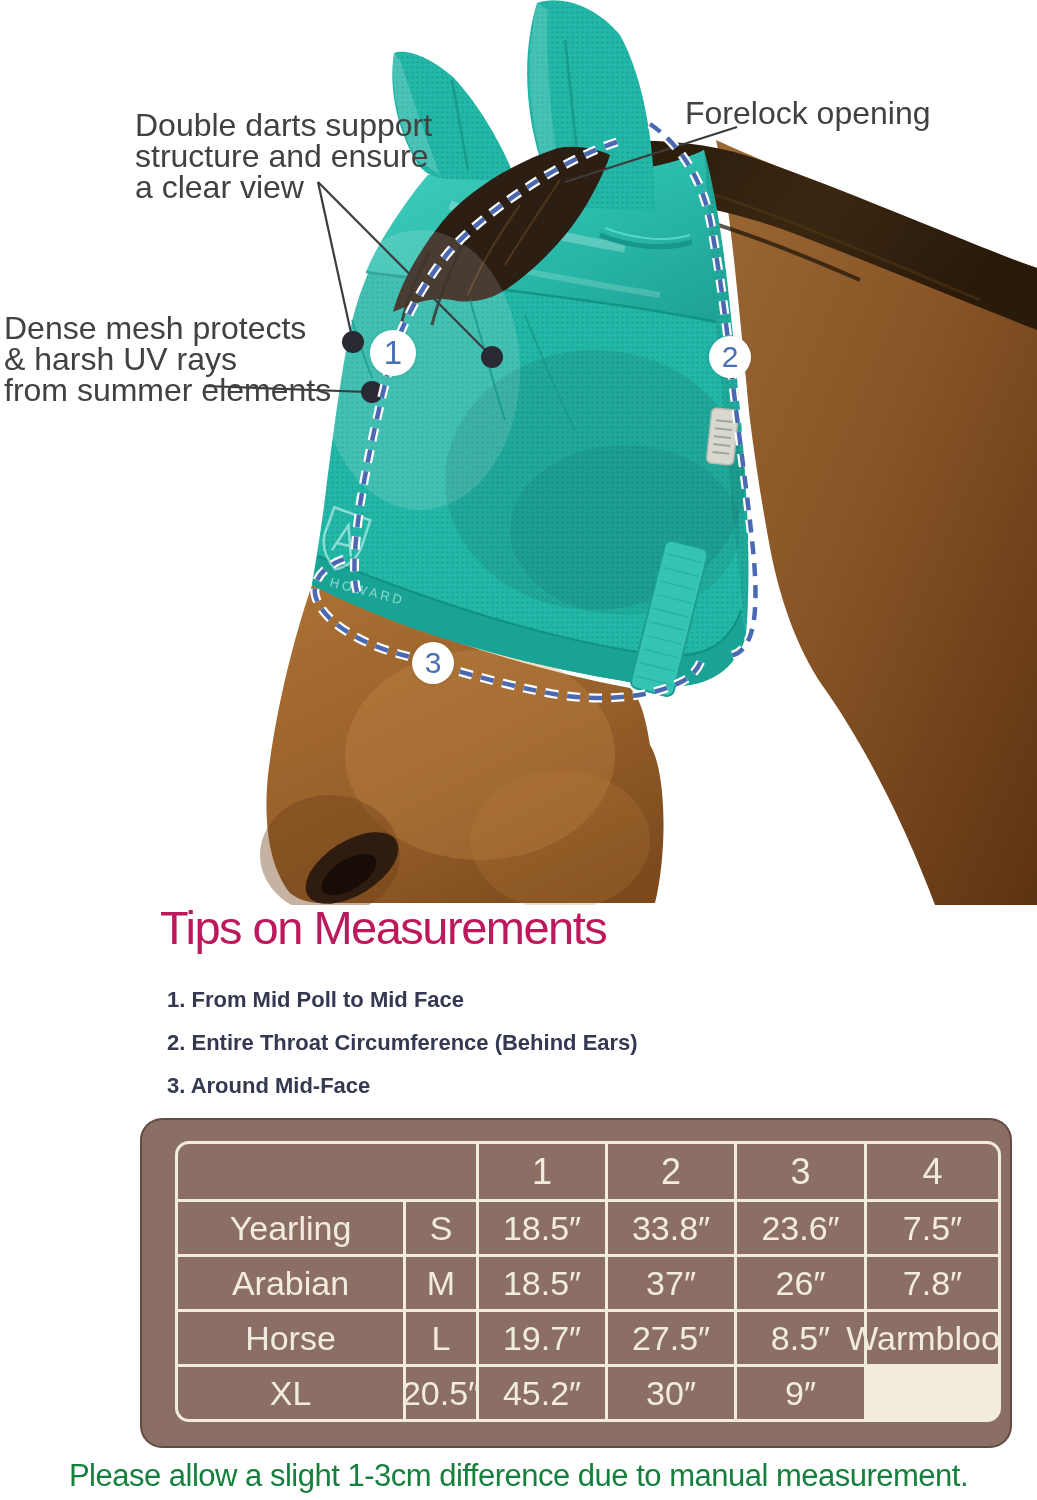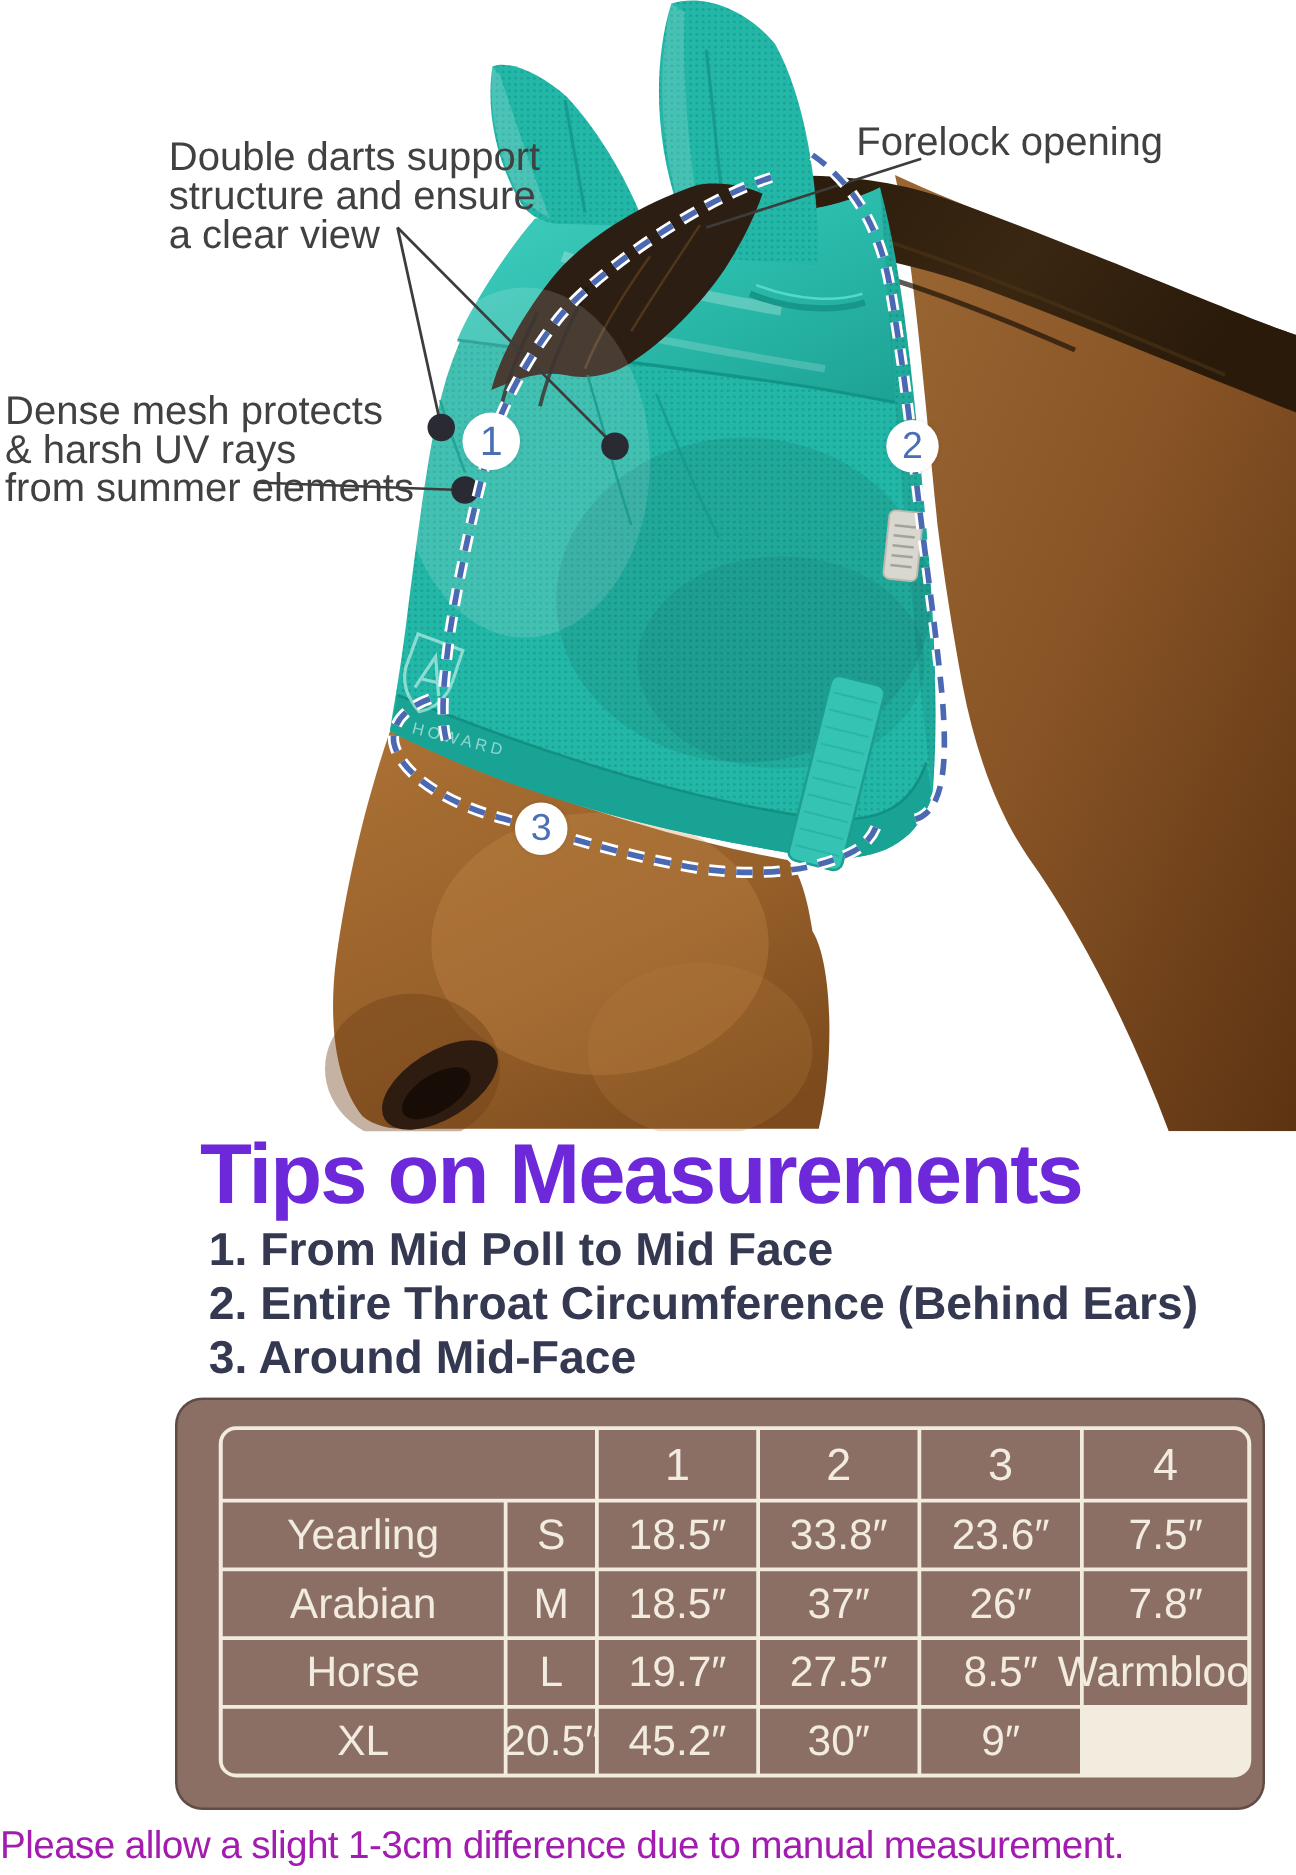--- a/index.html
+++ b/index.html
@@ -14,24 +14,24 @@
   .marker{
     position:absolute;border-radius:50%;background:#ffffff;
     display:flex;align-items:center;justify-content:center;
     color:#4a6fb5;font-weight:400;
     box-shadow:0 0 4px rgba(0,0,0,0.10);
   }
   .marker.m1{width:46px;height:46px;font-size:33px;}
   .marker.m2,.marker.m3{width:42px;height:42px;font-size:30px;}
   
   .tips-title{
-    color:#6d28d9;font-size:68px;font-weight:700;letter-spacing:-1.5px;
+    color:#be185d;font-size:47px;font-weight:400;letter-spacing:-1.5px;
   }
   .tips-item{
-    color:#343850;font-size:37px;font-weight:700;line-height:43px;white-space:nowrap;
+    color:#343850;font-size:22px;font-weight:700;line-height:43px;white-space:nowrap;
   }
   
   .table-panel{
     background:#8b6f65;border-radius:22px;border:2px solid rgba(62,48,42,0.55);
     box-sizing:border-box;
   }
   .size-table{
     position:absolute;left:33px;top:21px;width:826px;height:281px;
     box-sizing:border-box;border:3px solid #f2ecdf;border-radius:14px;
     display:grid;
@@ -40,21 +40,21 @@
     gap:3px;background:#f2ecdf;overflow:hidden;
   }
   .size-table .cell{
     background:#8b6f65;color:#f2ebdf;
     display:flex;align-items:center;justify-content:center;
     font-size:34px;white-space:nowrap;
   }
   .size-table .cell.hdr{font-size:36px;}
   .size-table .corner{grid-column:1 / span 2;}
   .footnote{
-    width:1037px;color:#a21caf;font-size:31px;letter-spacing:-0.5px;
+    width:1037px;text-align:center;color:#15803d;font-size:31px;letter-spacing:-0.5px;
   }
 </style>
 </head>
 <body>
 
 <svg class="abs" style="left:0;top:0" width="1037" height="905" viewBox="0 0 1037 905">
   <defs>
     <linearGradient id="neckGrad" x1="0" y1="0" x2="1" y2="1">
       <stop offset="0" stop-color="#9a6734"></stop>
       <stop offset="0.45" stop-color="#8a5526"></stop>

